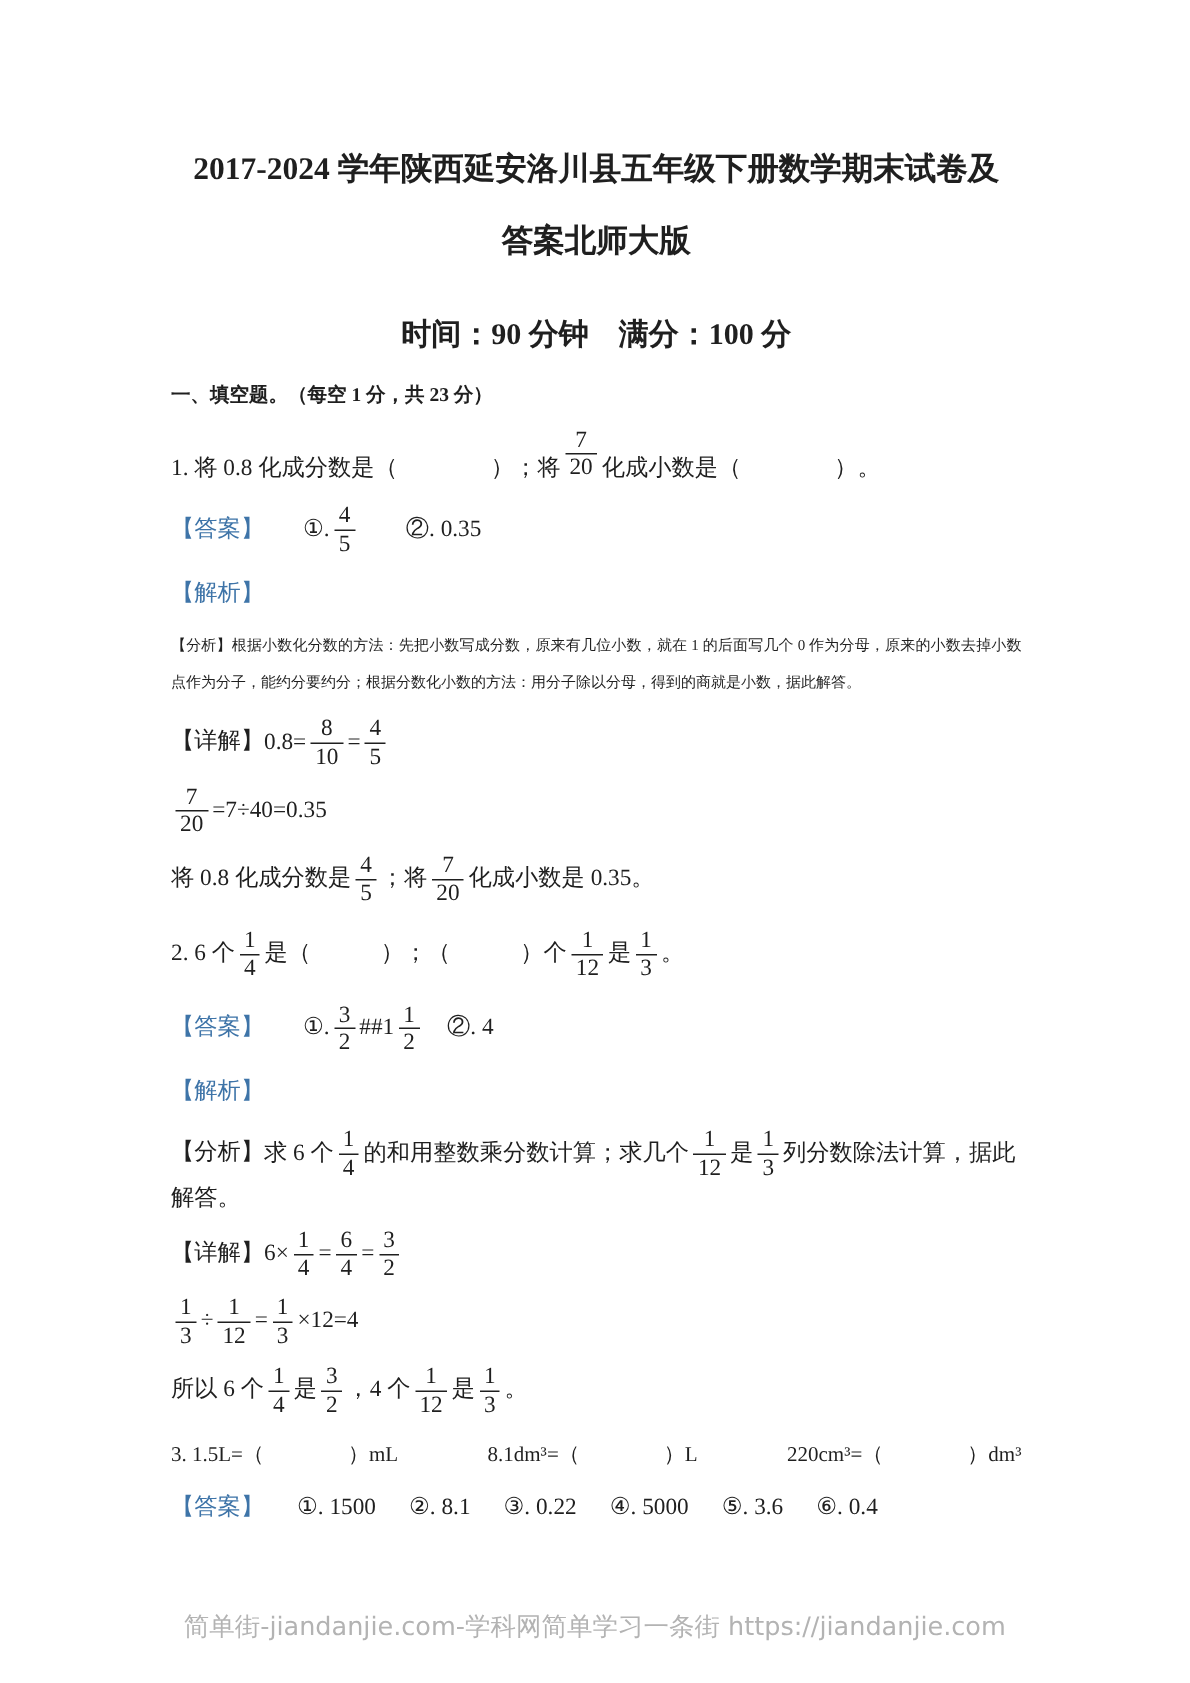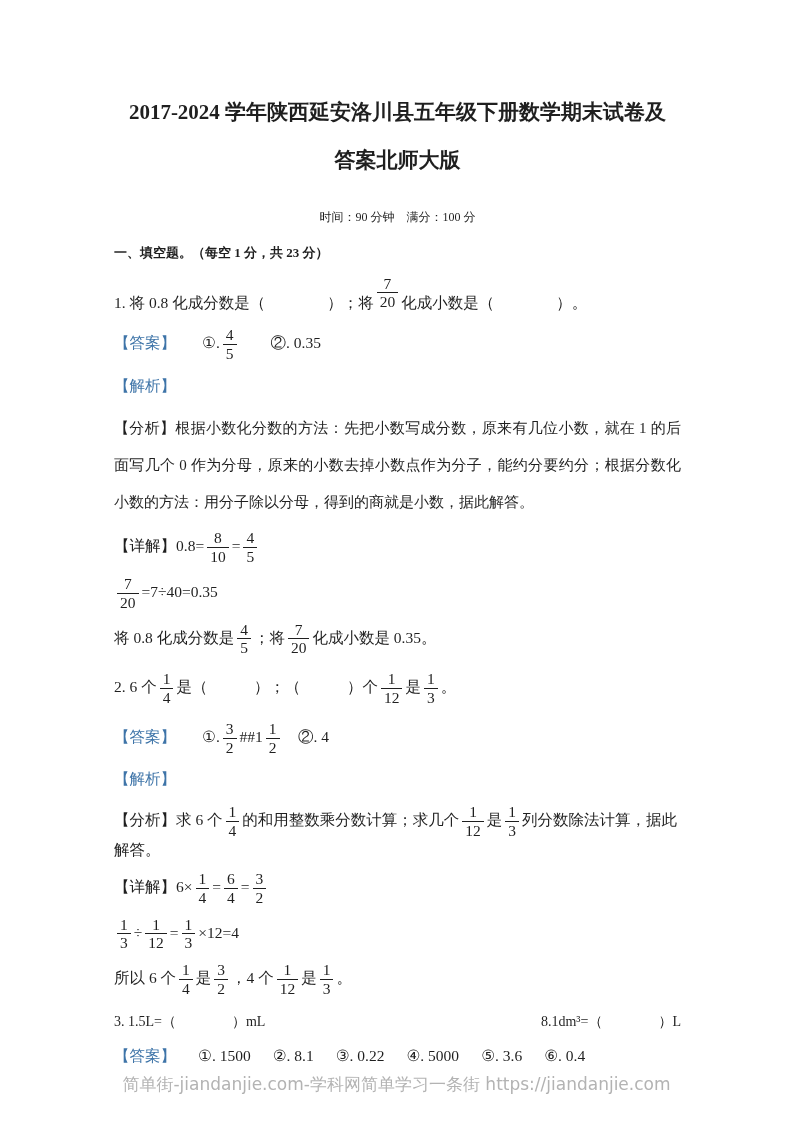--- a/index.html
+++ b/index.html
@@ -24,22 +24,22 @@
     margin: 0 0 24px 0;
     font-size: 21px;
     font-weight: 700;
     text-align: center;
     line-height: 2.3;
   }
   .title-line { display: block; }
 
   .meta {
     text-align: center;
-    font-weight: 400;
-    font-size: 12px;
+    font-weight: 700;
+    font-size: 20px;
     margin-bottom: 18px;
   }
   .section-heading {
     font-weight: 700;
     font-size: 13px;
     margin-bottom: 10px;
   }
 
   .line { font-size: 15.5px; margin: 13px 0; }
   .formula { margin: 9px 0; }
@@ -52,21 +52,21 @@
     line-height: 1.15;
   }
   .frac .num { display: block; border-bottom: 1.3px solid var(--text); padding: 0 3px; }
   .frac .den { display: block; padding: 0 3px; }
   .frac.raised { vertical-align: baseline; }
 
   .blue { color: var(--accent); }
   .label { margin-right: 26px; }
 
   .para {
-    font-size: 15px;
+    font-size: 10px;
     line-height: 2.45;
     text-align: justify;
     margin: 8px 0;
   }
 
   .q3-row {
     display: flex;
     justify-content: space-between;
     font-size: 14px;
     margin: 15px 0;
@@ -134,20 +134,21 @@
 
   <div class="line formula">
     <span>【详解】</span><span><span>6×</span><span class="frac"><span class="num">1</span><span class="den">4</span></span><span>=</span><span class="frac"><span class="num">6</span><span class="den">4</span></span><span>=</span><span class="frac"><span class="num">3</span><span class="den">2</span></span></span>
   </div>
   <div class="line formula"><span class="frac"><span class="num">1</span><span class="den">3</span></span><span>÷</span><span class="frac"><span class="num">1</span><span class="den">12</span></span><span>=</span><span class="frac"><span class="num">1</span><span class="den">3</span></span><span>×12=4</span></div>
   <div class="line formula"><span>所以 6 个</span><span class="frac"><span class="num">1</span><span class="den">4</span></span><span>是</span><span class="frac"><span class="num">3</span><span class="den">2</span></span><span>，4 个</span><span class="frac"><span class="num">1</span><span class="den">12</span></span><span>是</span><span class="frac"><span class="num">1</span><span class="den">3</span></span><span>。</span></div>
 
   <div class="q3-row">
     <span>3. 1.5L=（　　　　）mL</span>
     <span>8.1dm³=（　　　　）L</span>
+    <span>220cm³=（　　　　）dm³</span>
   </div>
 
   <div class="line answer-items">
     <span class="blue label">【答案】</span><span>①. 1500</span><span>②. 8.1</span><span>③. 0.22</span><span>④. 5000</span><span>⑤. 3.6</span><span>⑥. 0.4</span>
   </div>
 
 </div>
 
 <div class="footer">简单街-jiandanjie.com-学科网简单学习一条街 https://jiandanjie.com</div>
 

